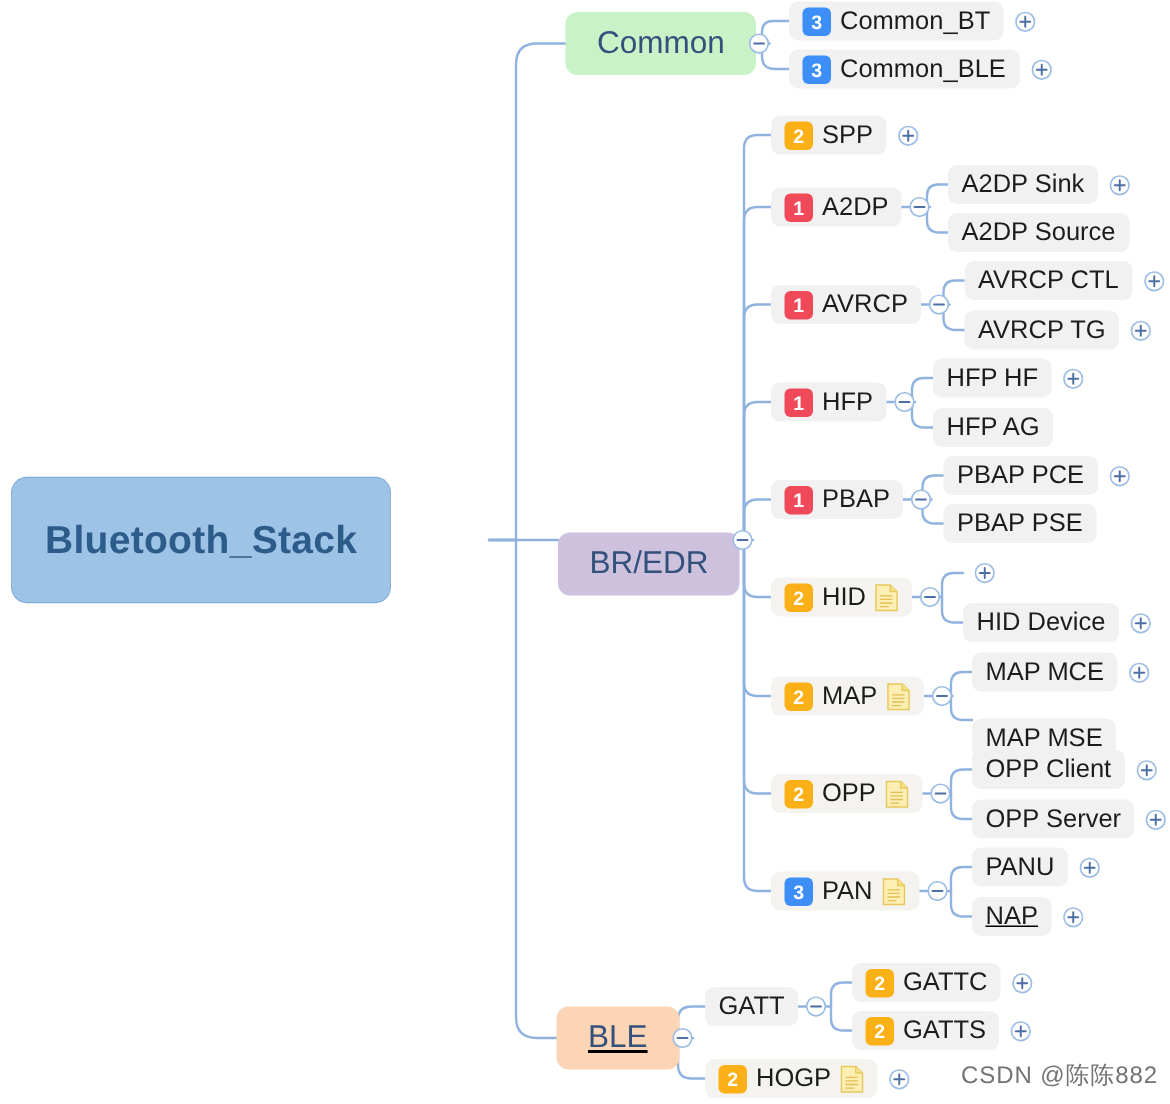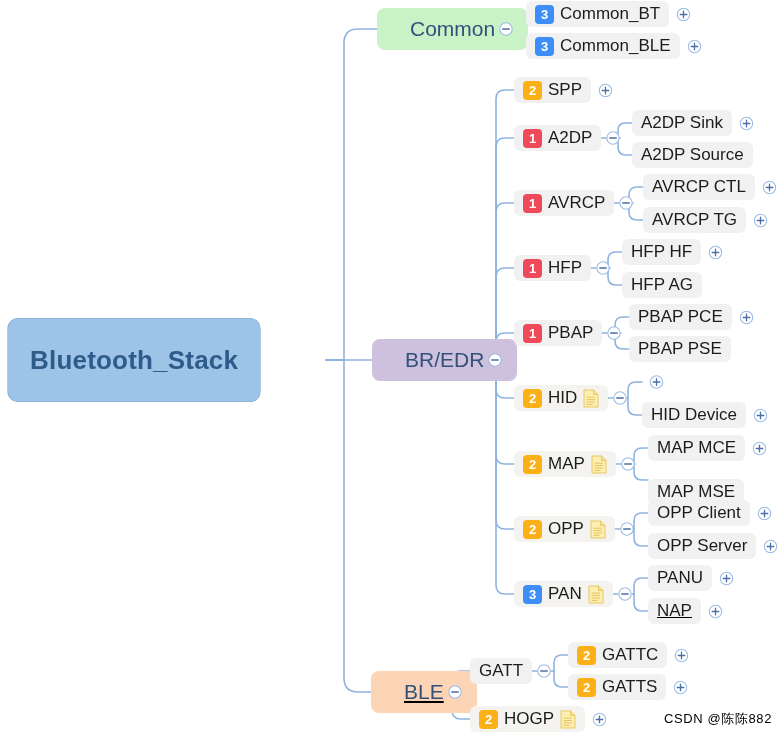--- a/index.html
+++ b/index.html
@@ -61,21 +61,21 @@
   .n-root .label {
     font-size: 26px;
     font-weight: bold;
     color: #2e5c8a;
     letter-spacing: 0.2px;
   }
 
   
   .n-topic .node-box {
     border-radius: 8px;
-    padding: 9px 33px;
+    padding: 9px 21px;
   }
   .n-topic .label {
     font-size: 21px;
     color: #33517a;
   }
   .n-topic.c-green .node-box  { background: #c9f2c7; }
   .n-topic.c-purple .node-box { background: #cdc1de; }
   .n-topic.c-orange .node-box { background: #fbd5b5; }
 
   
@@ -141,22 +141,22 @@
     transform: translate(-50%, -50%);
     display: flex;
     align-items: center;
     justify-content: center;
   }
 
   .watermark {
     position: absolute;
     right: 8px;
     bottom: 8px;
-    font-size: 13px;
-    color: #000000;
+    font-size: 16px;
+    color: #737373;
     letter-spacing: 0.6px;
     user-select: none;
   }
 </style>
 </head>
 <body>
 
 <div id="canvas">
   <svg class="links" id="link-layer" viewBox="0 0 780 736" xmlns="http://www.w3.org/2000/svg">
       <path d="M344 360 V43 Q344 29 358 29 H377" fill="none" stroke="#8fb3de" stroke-width="1.6" stroke-linecap="round"></path>
@@ -255,21 +255,21 @@
           <span class="badge p3">3</span>
           <span class="label">Common_BLE</span>
         </div>
         <span class="plus">
           <svg width="15" height="15" viewBox="0 0 15 15">
             <circle cx="7.5" cy="7.5" r="6.2" fill="#ffffff" stroke="#9bbce3" stroke-width="1.1"></circle>
             <path d="M7.5 4.2 V10.8 M4.2 7.5 H10.8" stroke="#4d6fa5" stroke-width="1.3" stroke-linecap="round"></path>
           </svg>
         </span>
       </div>
-      <div class="node n-topic c-purple" style="left: 372px; top: 360px;">
+      <div class="node n-topic c-purple" style="left: 372px; top: 376px;">
         <div class="node-box">
           <span class="label">BR/EDR</span>
         </div>
       </div>
       <div class="minus" style="left: 495px; top: 360px;">
         <svg width="15" height="15" viewBox="0 0 15 15">
           <circle cx="7.5" cy="7.5" r="6.2" fill="#ffffff" stroke="#9bbce3" stroke-width="1.1"></circle>
           <path d="M4.2 7.5 H10.8" stroke="#4d6fa5" stroke-width="1.3" stroke-linecap="round"></path>
         </svg>
       </div>

